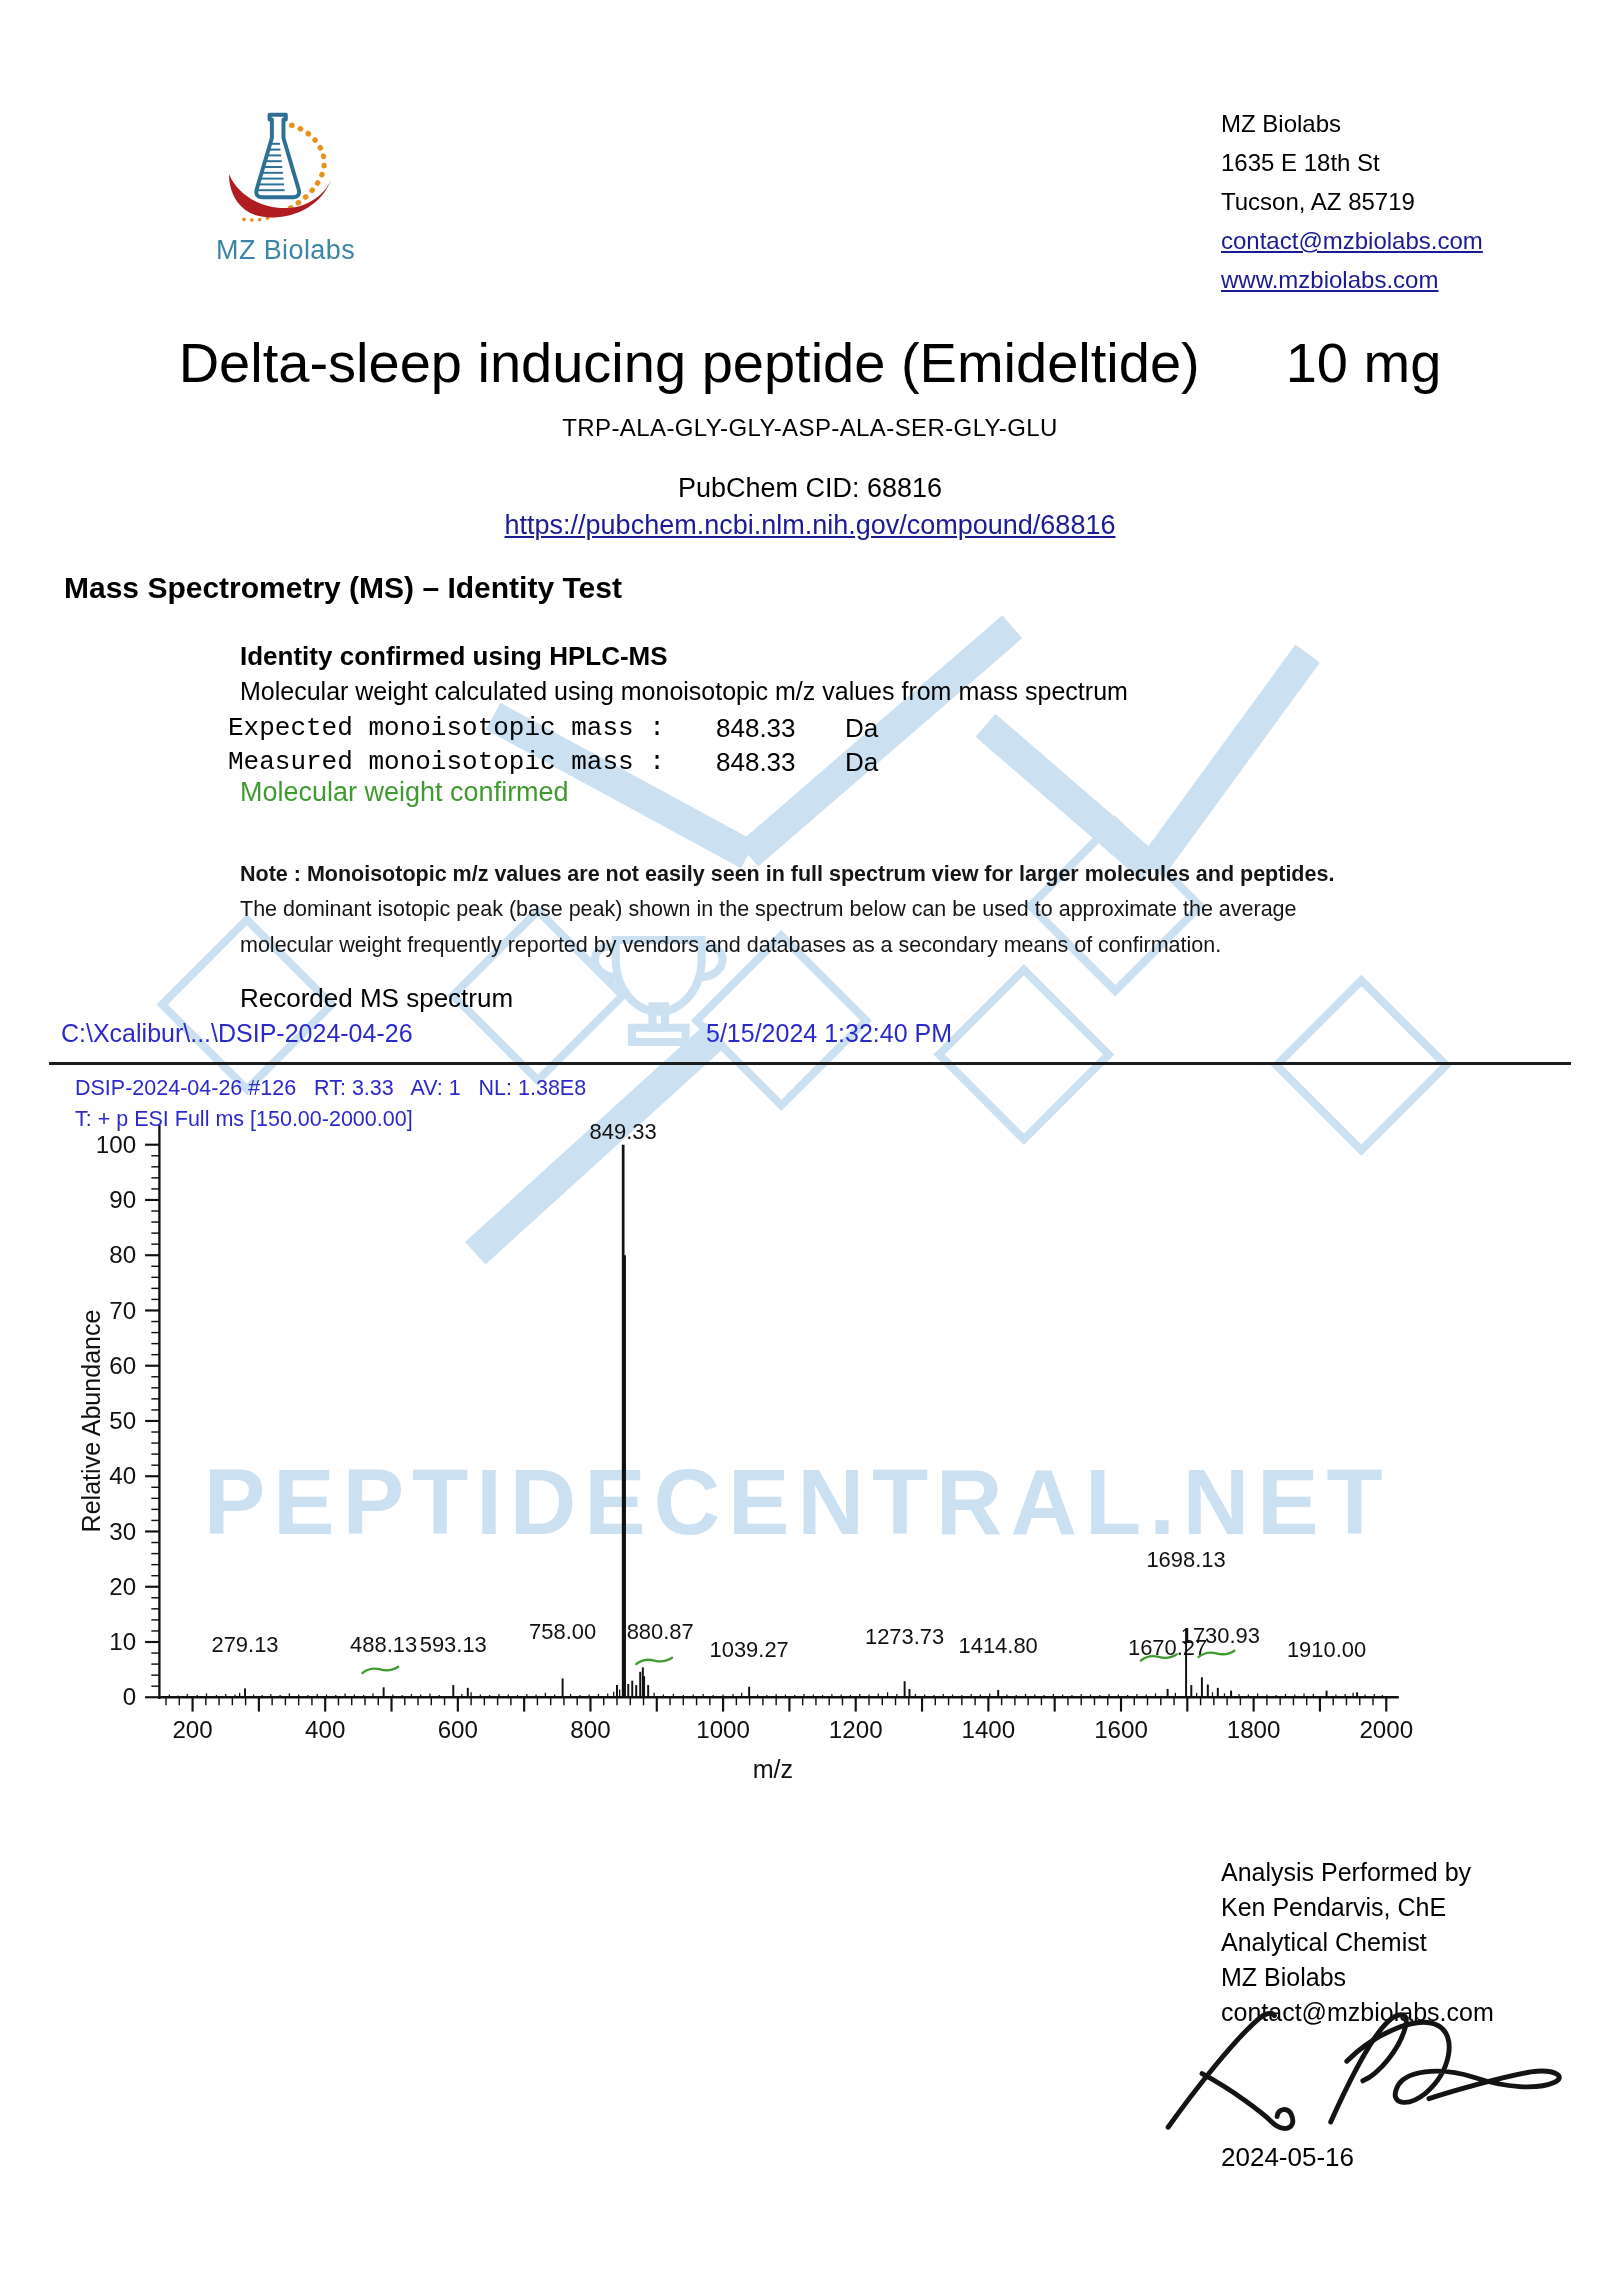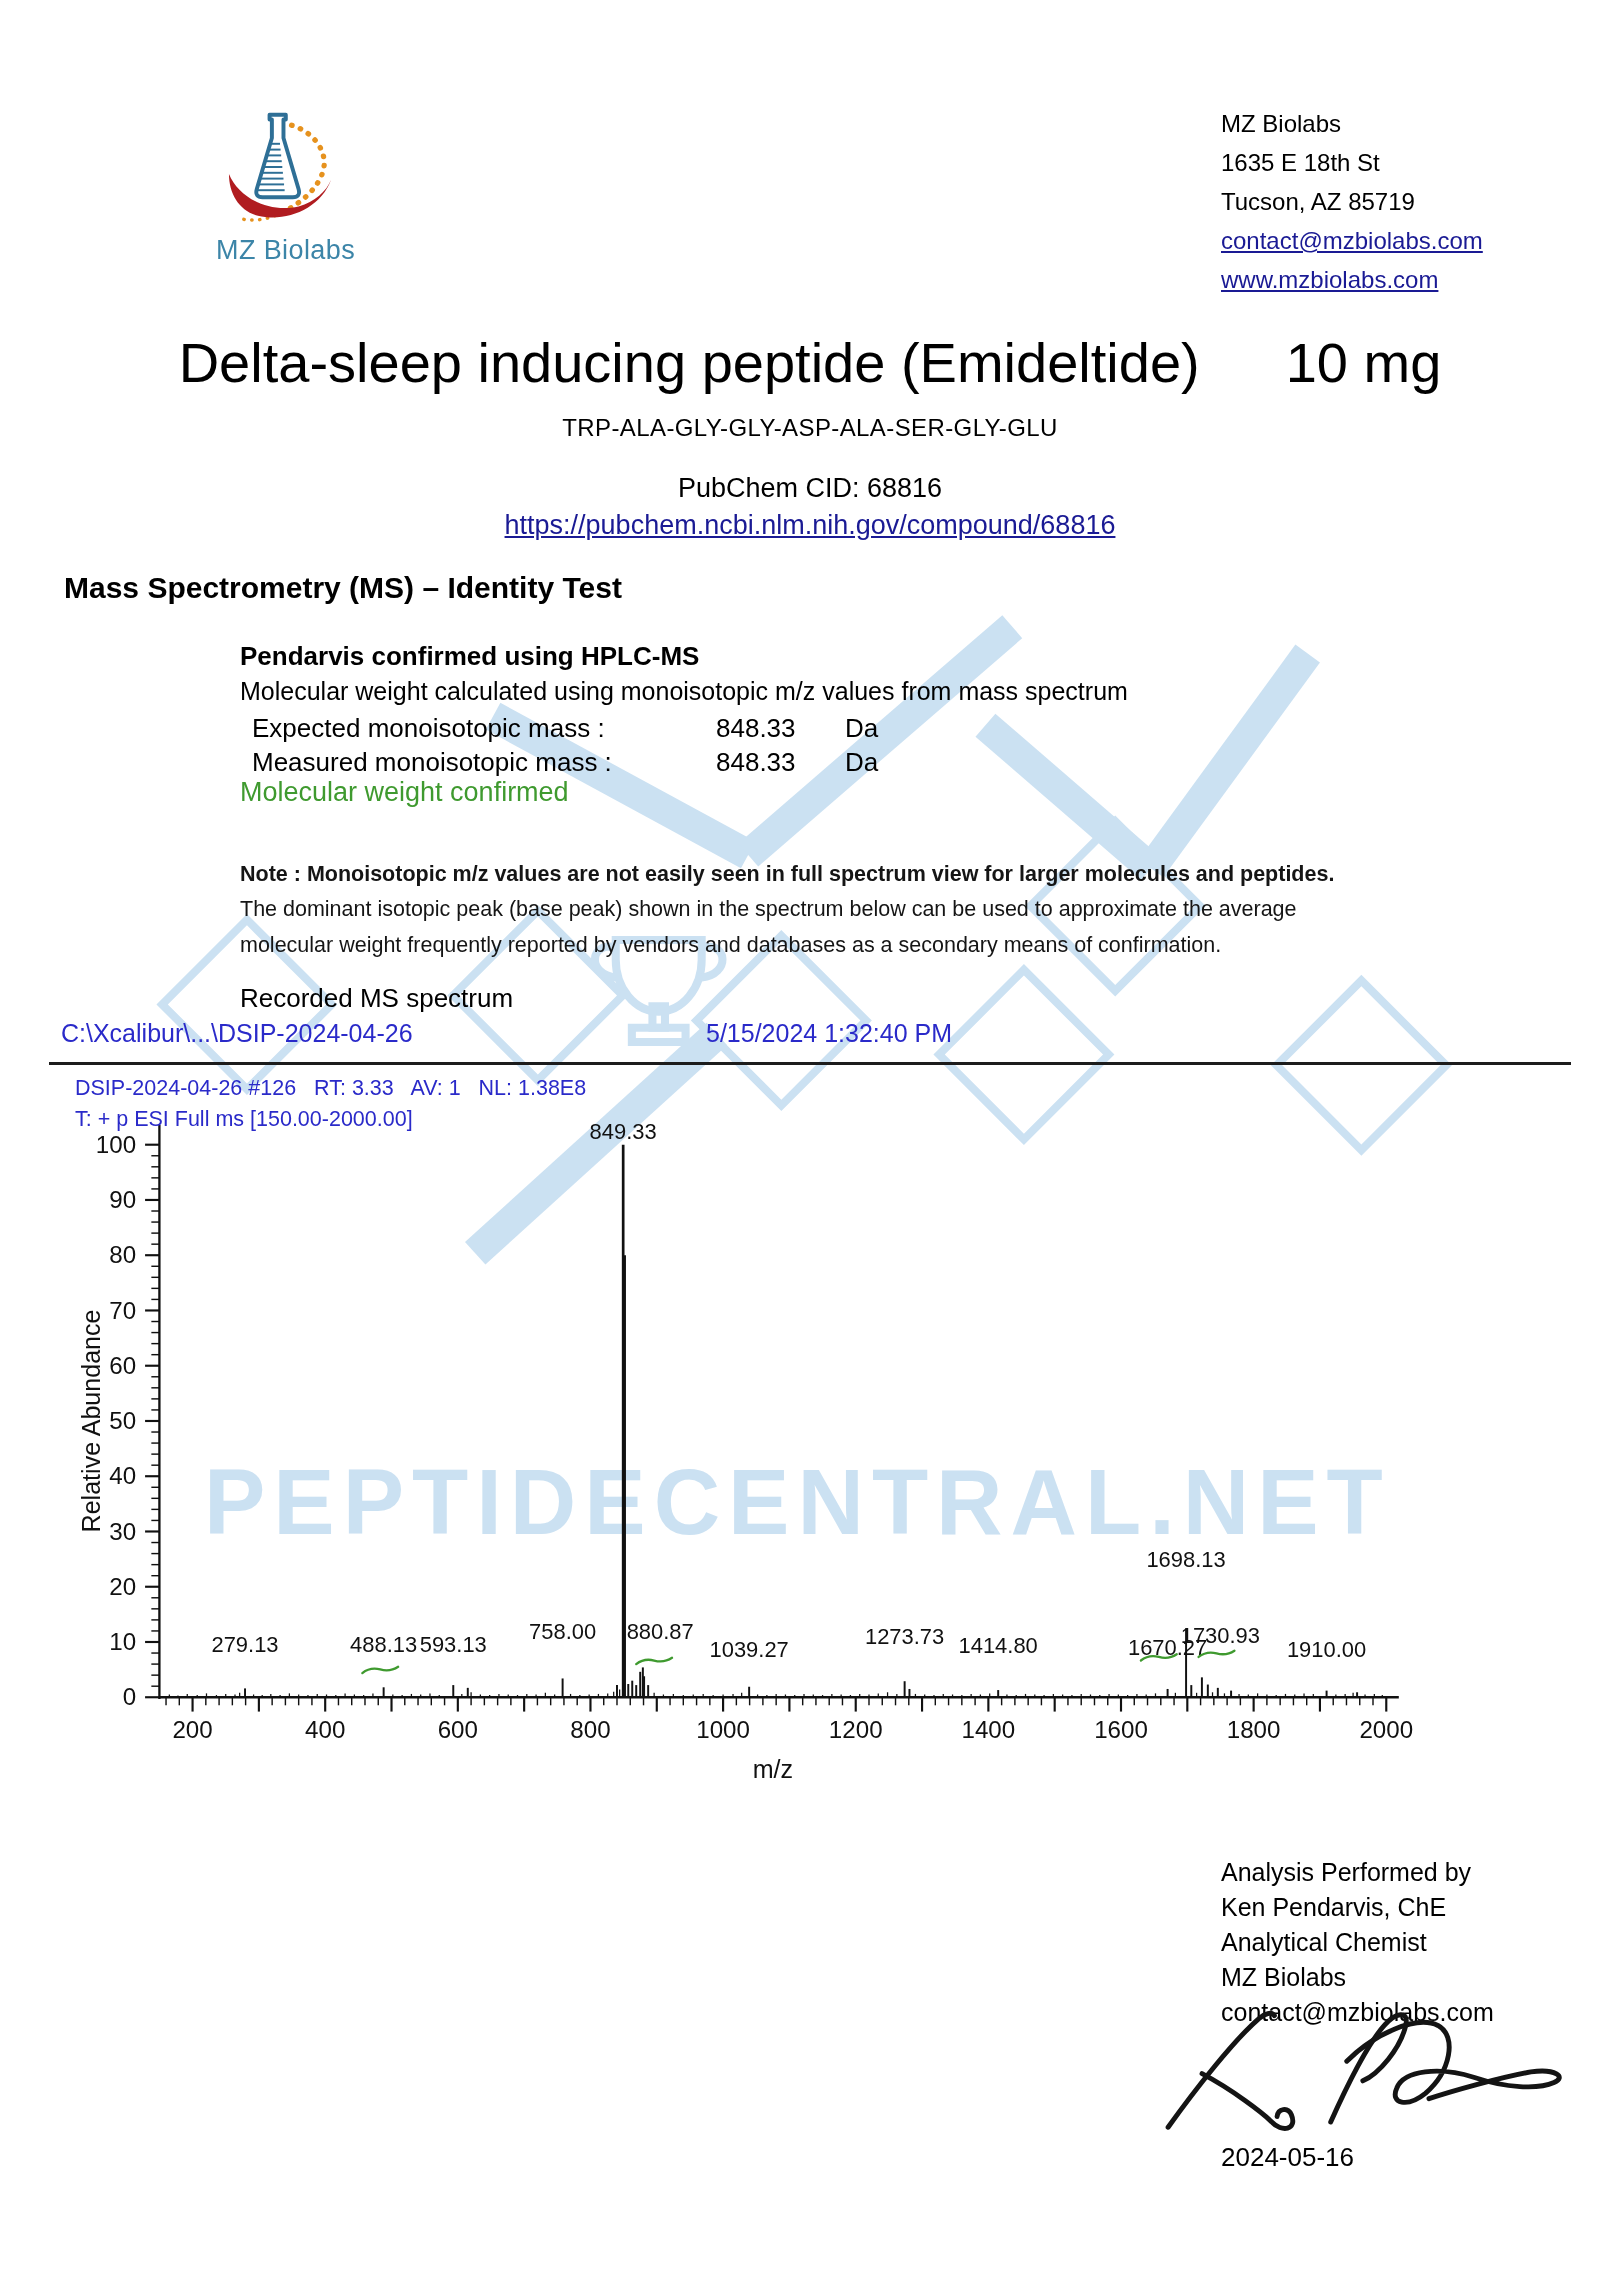--- a/index.html
+++ b/index.html
@@ -16,21 +16,21 @@
   .title-row{left:0;top:330px;width:100%;display:flex;justify-content:center;gap:86px;
              font-size:56px;white-space:nowrap;}
   .seq{left:0;top:414px;width:100%;text-align:center;font-size:24px;letter-spacing:0.4px;}
   .pubchem{left:0;top:473px;width:100%;text-align:center;font-size:27px;}
   .cid-link{left:0;top:510px;width:100%;text-align:center;font-size:27px;}
   .cid-link a{color:var(--link);text-decoration:underline;}
   .sec-h{left:64px;top:571px;font-size:30px;font-weight:bold;}
   .id-line{left:240px;top:641px;font-size:26px;font-weight:bold;}
   .method-line{left:240px;top:677px;font-size:25px;}
   .drow{font-size:26px;}
-  .dlabel{left:252px;}
+  .dlabel{left:228px;font-family:Liberation Mono, monospace;}
   .dval{left:716px;}
   .dunit{left:845px;}
   .result{left:240px;top:777px;font-size:27px;font-weight:normal;color:var(--green);}
   .note{font-size:21.5px;color:#151515;}
   .note div{position:absolute;left:240px;white-space:nowrap;}
   .recorded{left:240px;top:983px;font-size:26px;}
   .filebar{font-size:25px;color:var(--xblue);white-space:pre;}
   .rule{left:49px;top:1062px;width:1522px;height:2.7px;background:#1c1c1c;}
   .scanh{font-size:21.5px;color:var(--xblue);white-space:pre;}
   .wm-text{left:204px;top:1419px;font-size:92px;font-weight:bold;letter-spacing:8px;
@@ -435,21 +435,21 @@
 
   <div class="abs title-row">
     <span>Delta-sleep inducing peptide (Emideltide)</span>
     <span>10 mg</span>
   </div>
   <div class="abs seq">TRP-ALA-GLY-GLY-ASP-ALA-SER-GLY-GLU</div>
   <div class="abs pubchem">PubChem CID: 68816</div>
   <div class="abs cid-link"><a href="#">https://pubchem.ncbi.nlm.nih.gov/compound/68816</a></div>
 
   <div class="abs sec-h">Mass Spectrometry (MS) – Identity Test</div>
-  <div class="abs id-line">Pendarvis confirmed using HPLC-MS</div>
+  <div class="abs id-line">Identity confirmed using HPLC-MS</div>
   <div class="abs method-line">Molecular weight calculated using monoisotopic m/z values from mass spectrum</div>
 
   <div class="abs drow dlabel" style="top:713px;">Expected monoisotopic mass :</div>
   <div class="abs drow dval" style="top:713px;">848.33</div>
   <div class="abs drow dunit" style="top:713px;">Da</div>
   <div class="abs drow dlabel" style="top:747px;">Measured monoisotopic mass :</div>
   <div class="abs drow dval" style="top:747px;">848.33</div>
   <div class="abs drow dunit" style="top:747px;">Da</div>
 
   <div class="abs result">Molecular weight confirmed</div>

